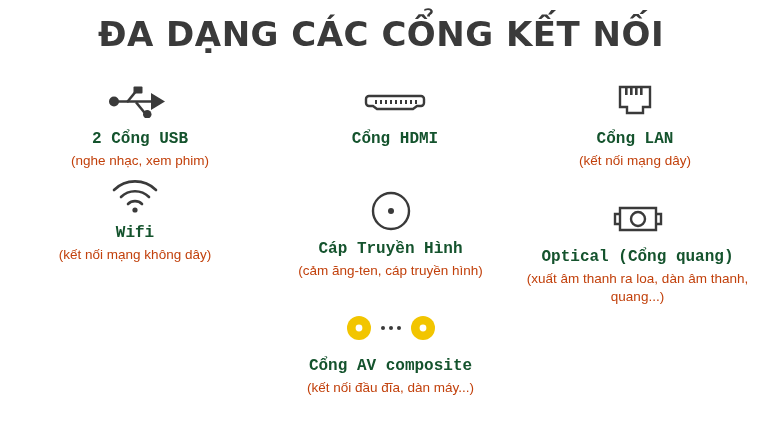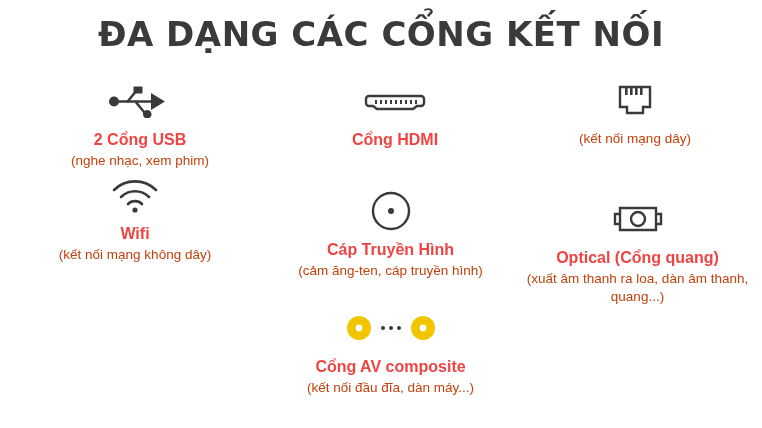--- a/index.html
+++ b/index.html
@@ -41,23 +41,24 @@
   .icon-wrap {
     display: flex;
     align-items: center;
     justify-content: center;
     height: 46px;
     margin-bottom: 6px;
   }
   .label {
     font-size: 16px;
     font-weight: 700;
-    color: #ef4444;
+    color: #14532d;
     line-height: 1.2;
     white-space: nowrap;
+    font-family: Liberation Mono, monospace;
   }
   .sub {
     font-size: 13.5px;
     color: #c2410c;
     line-height: 1.35;
     margin-top: 3px;
     font-weight: 400;
   }
   .sub.multi {
     white-space: normal;
@@ -131,20 +132,21 @@
           <path d="M7 6 h30 v20 h-7 v6 h-16 v-6 h-7 z"></path>
         </g>
         <g fill="#3a3a3a">
           <rect x="12" y="6" width="2.6" height="8"></rect>
           <rect x="17" y="6" width="2.6" height="8"></rect>
           <rect x="22" y="6" width="2.6" height="8"></rect>
           <rect x="27" y="6" width="2.6" height="8"></rect>
         </g>
       </svg>
     </div>
+    <div class="label">Cổng LAN</div>
     <div class="sub">(kết nối mạng dây)</div>
   </div>
 
   <div class="item" id="item-wifi">
     <div class="icon-wrap">
       <svg width="50" height="38" viewBox="0 0 50 38">
         <g fill="none" stroke="#3a3a3a" stroke-width="2.6" stroke-linecap="round">
           <path d="M4 14 A30 30 0 0 1 46 14"></path>
           <path d="M11 21 A20 20 0 0 1 39 21"></path>
           <path d="M18 28 A10 10 0 0 1 32 28"></path>

